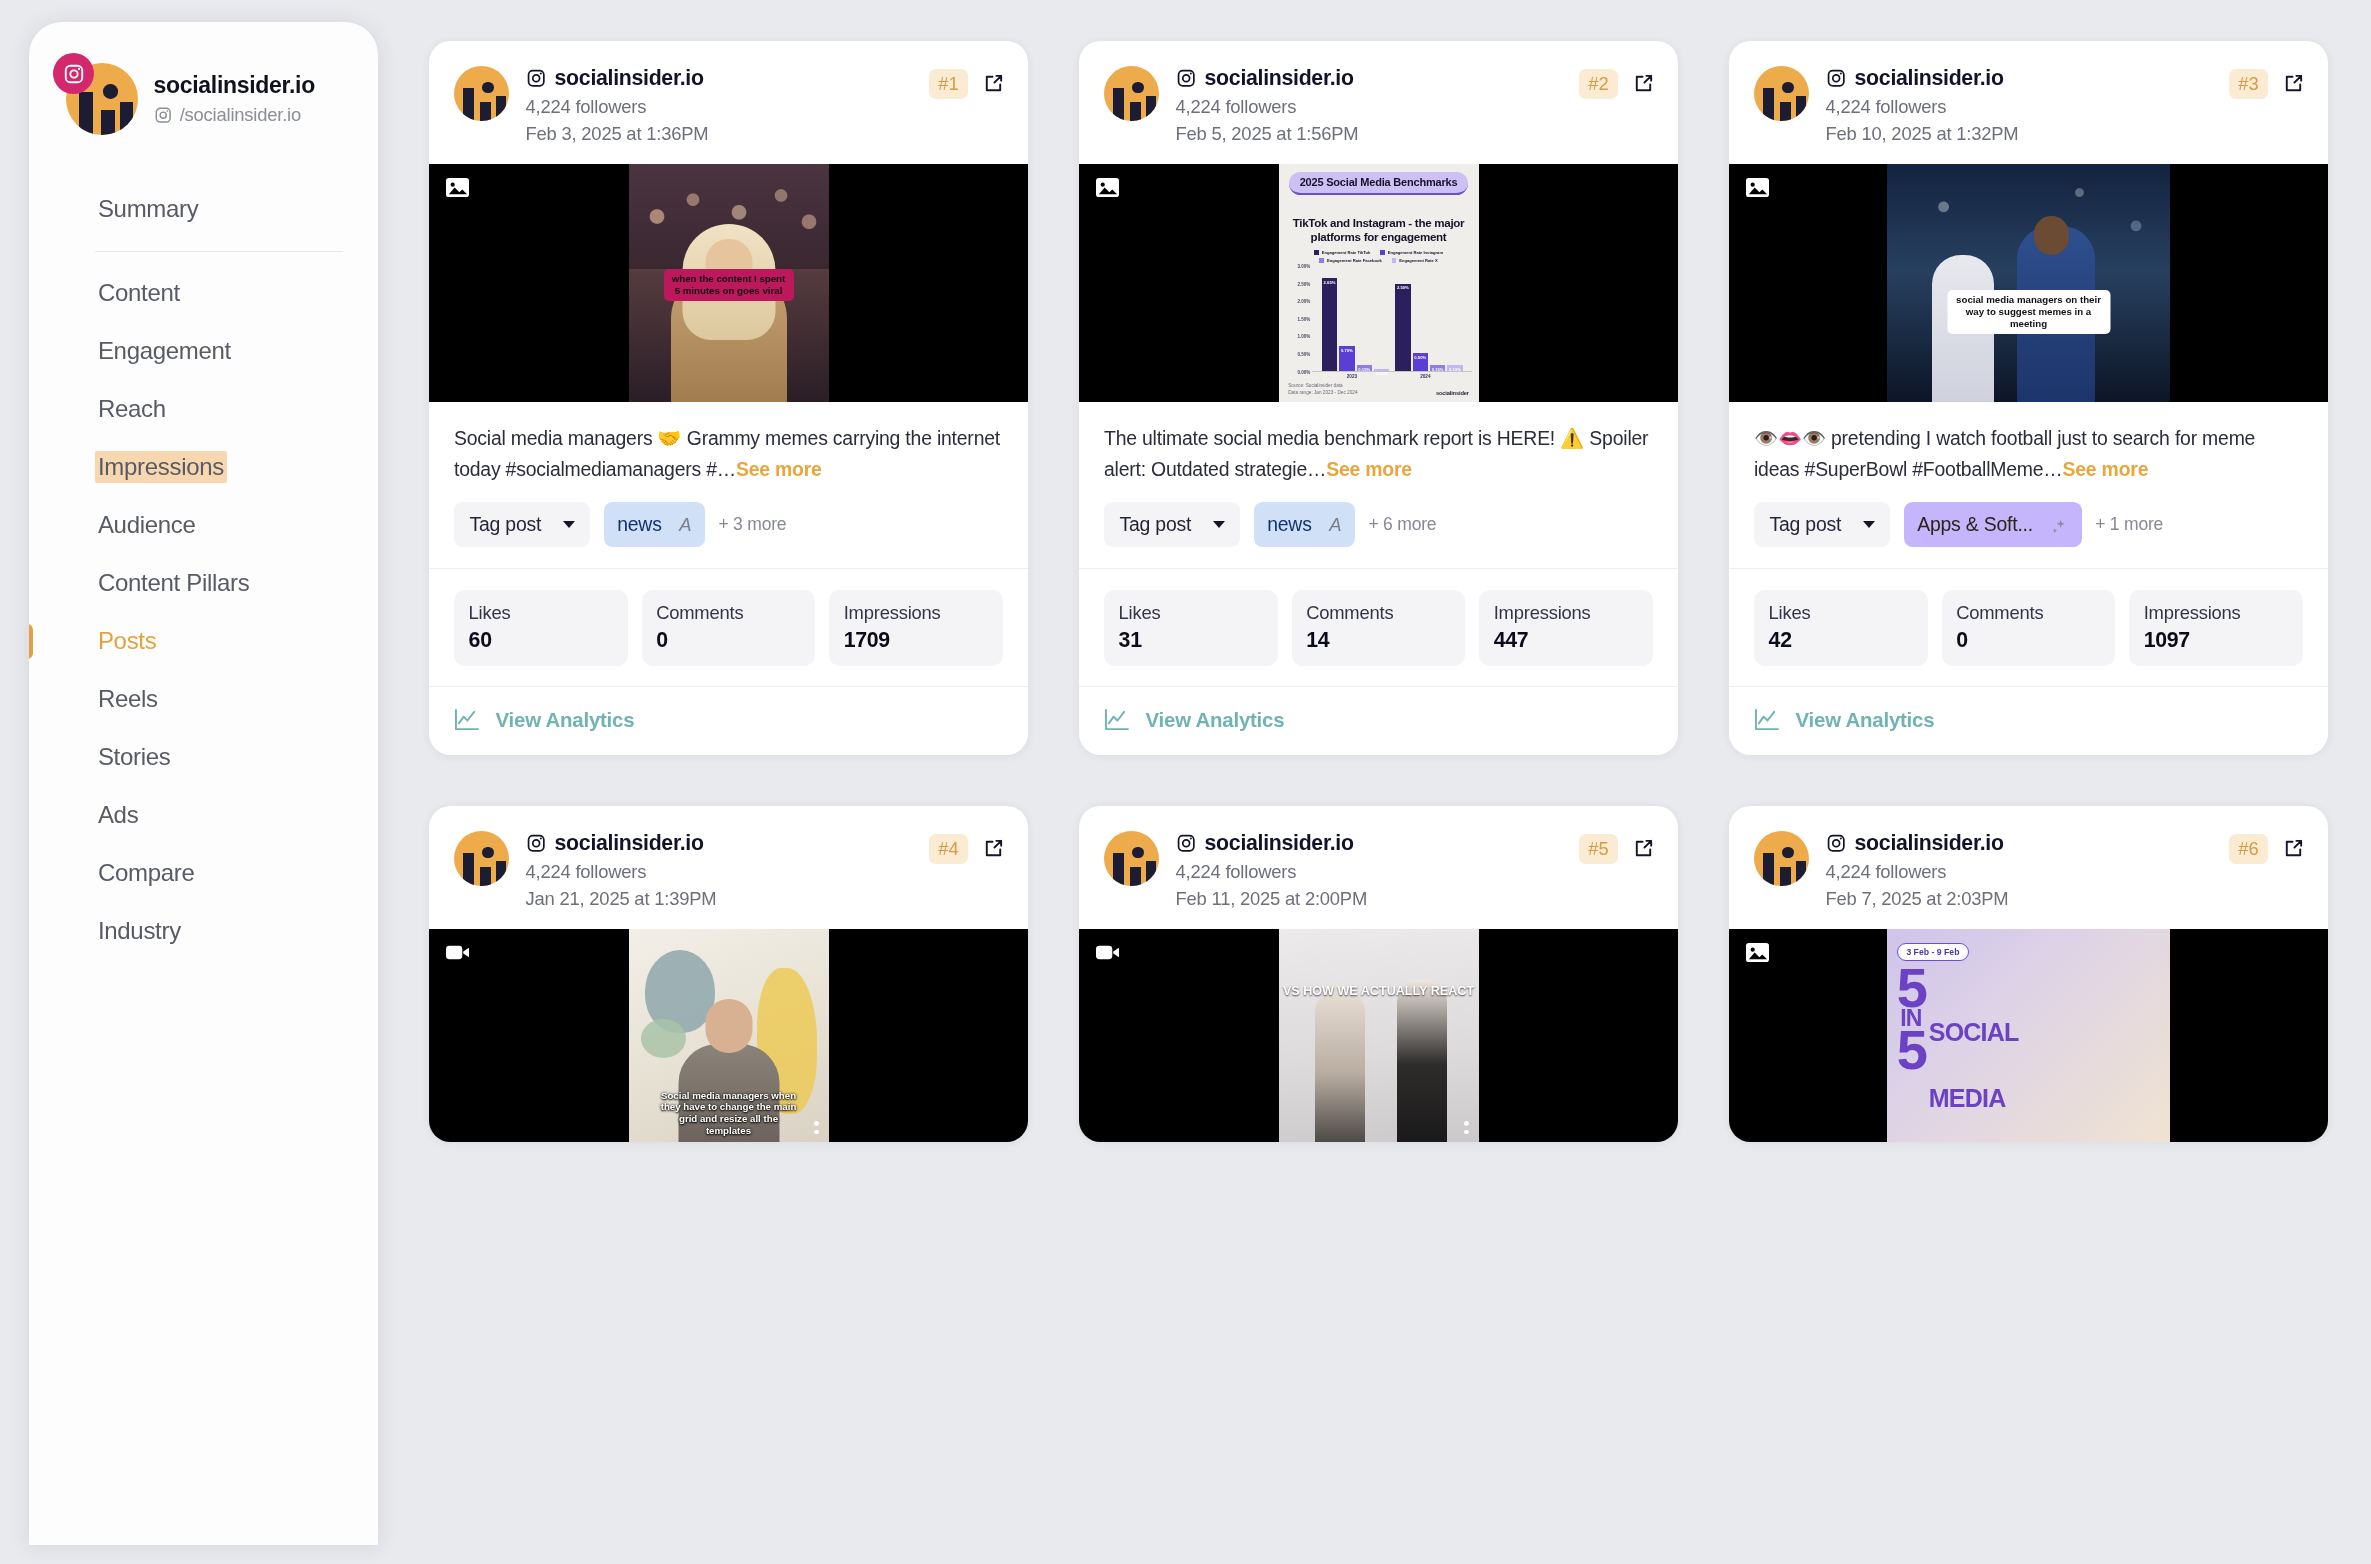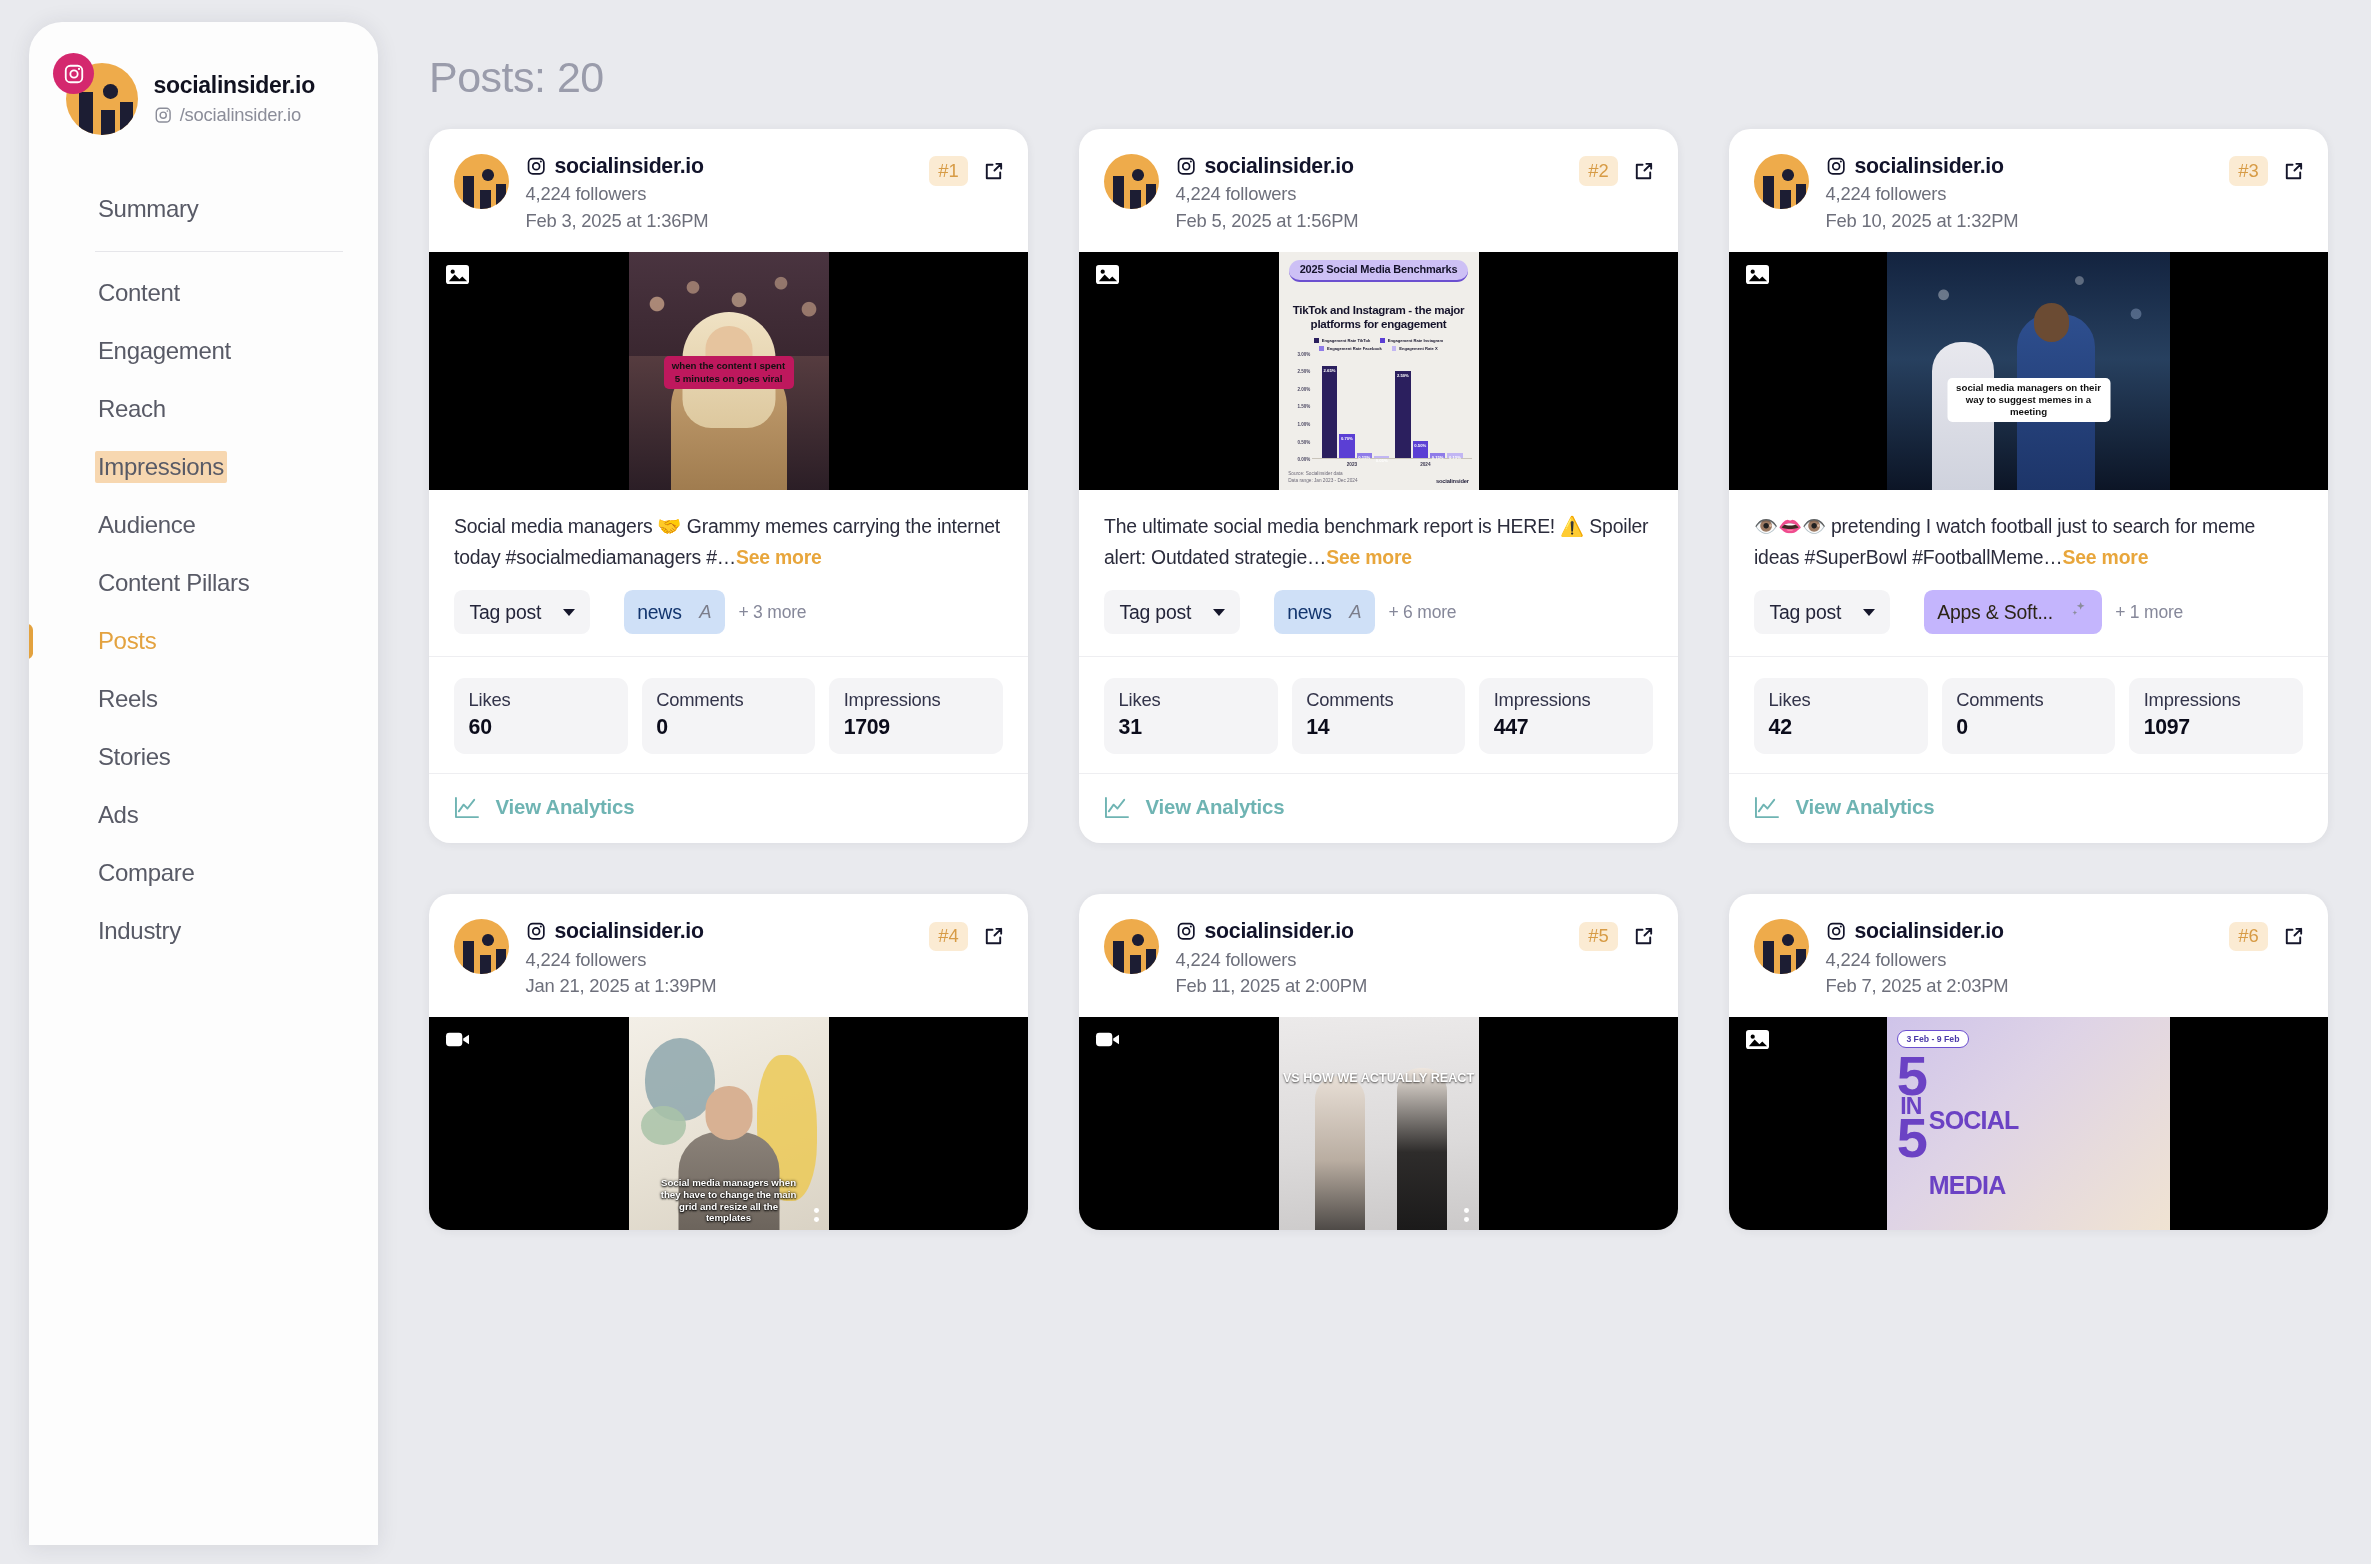--- a/index.html
+++ b/index.html
@@ -330,23 +330,23 @@
     border-bottom: 1px solid #eeeef1;
   }
   .tag-post {
     display:flex; align-items:center; gap: 21.3px;
     background:#f4f4f6; color:#24253a;
     border-radius: 8.7px; padding: 10.7px 15.5px;
     font-size: 19.4px; letter-spacing:-0.2px; cursor:pointer;
   }
   .caret { width:0; height:0; border-left:6.8px solid transparent; border-right:6.8px solid transparent; border-top:7.8px solid #15162b; }
   .chip {
-    display:flex; align-items:flex-start; gap: 17.5px;
+    display:flex; align-items:flex-end; gap: 17.5px;
     border-radius: 8.7px; padding: 10.7px 13.6px;
-    font-size: 19.4px; letter-spacing:-0.2px;margin-left:20px;
+    font-size: 19.4px; letter-spacing:-0.2px;
   }
   .chip.blue { background:#cfe0f7; color:#13356e; }
   .chip.peach { background:#c4b5fd; color:#2b2416; }
   .chip .aicon { font-style: italic; color:#7b7d8b; font-size:18.4px; }
   .chip .sparkle { width:17.5px; height:17.5px; }
   .more-txt { font-size:17.5px; color:#86889a; letter-spacing:-0.2px; }
 
   
   .metrics {
     display:flex; gap: 13.6px;
@@ -441,21 +441,20 @@
         <div class="nav-item">
           <span class="label-box">Compare</span>
         </div>
         <div class="nav-item">
           <span class="label-box">Industry</span>
         </div>
       </nav>
   </aside>
 
   <main class="main">
-    <h1 class="page-title">Posts: 20</h1>
 
     <div class="grid">
 
       <article class="card">
         <div class="card-head">
           <div class="card-avatar">
             <div class="av">
                 <div class="b1"></div>
                 <div class="eye"></div>
                 <div class="b2"></div>

